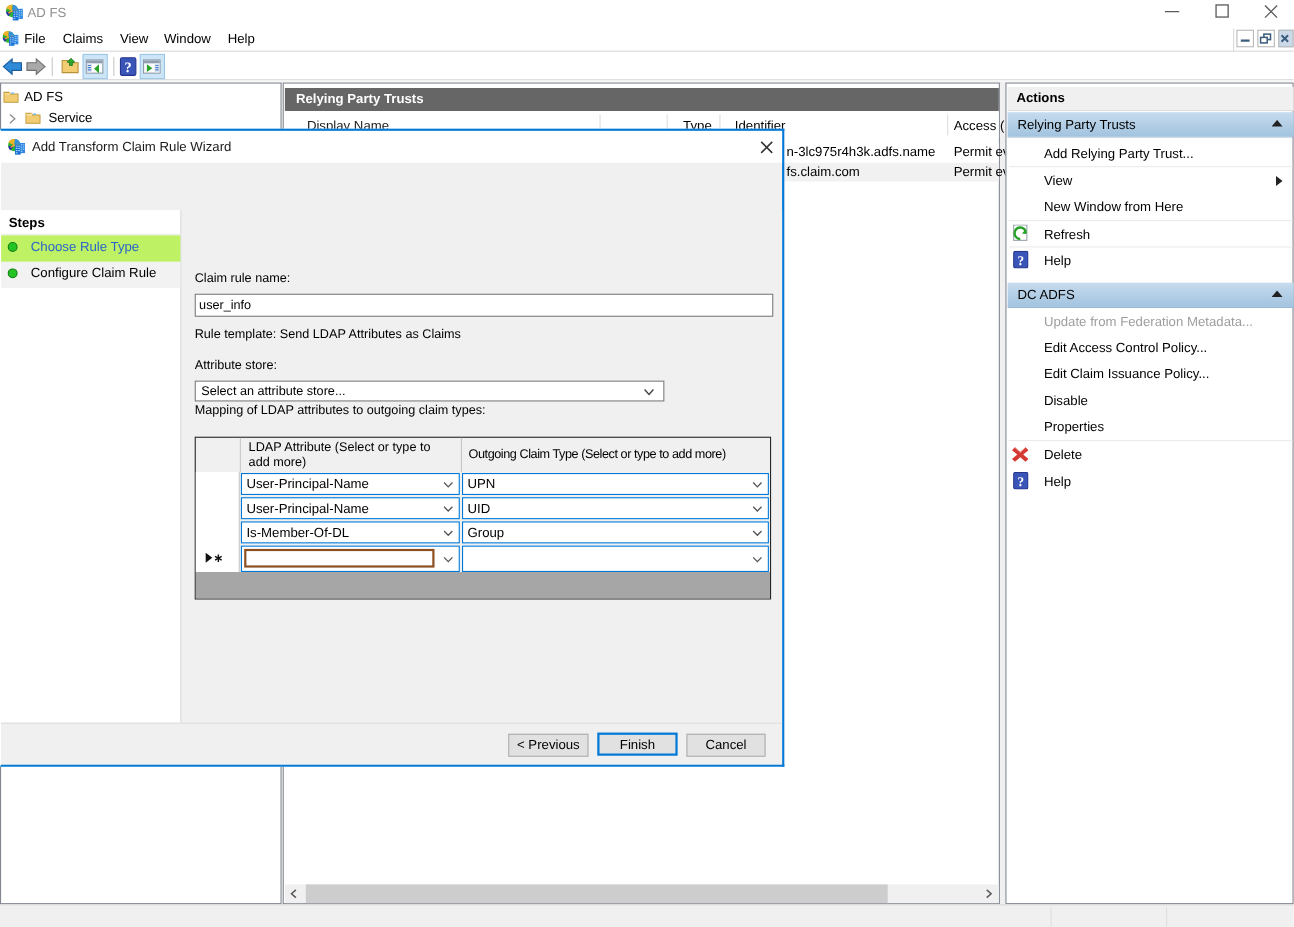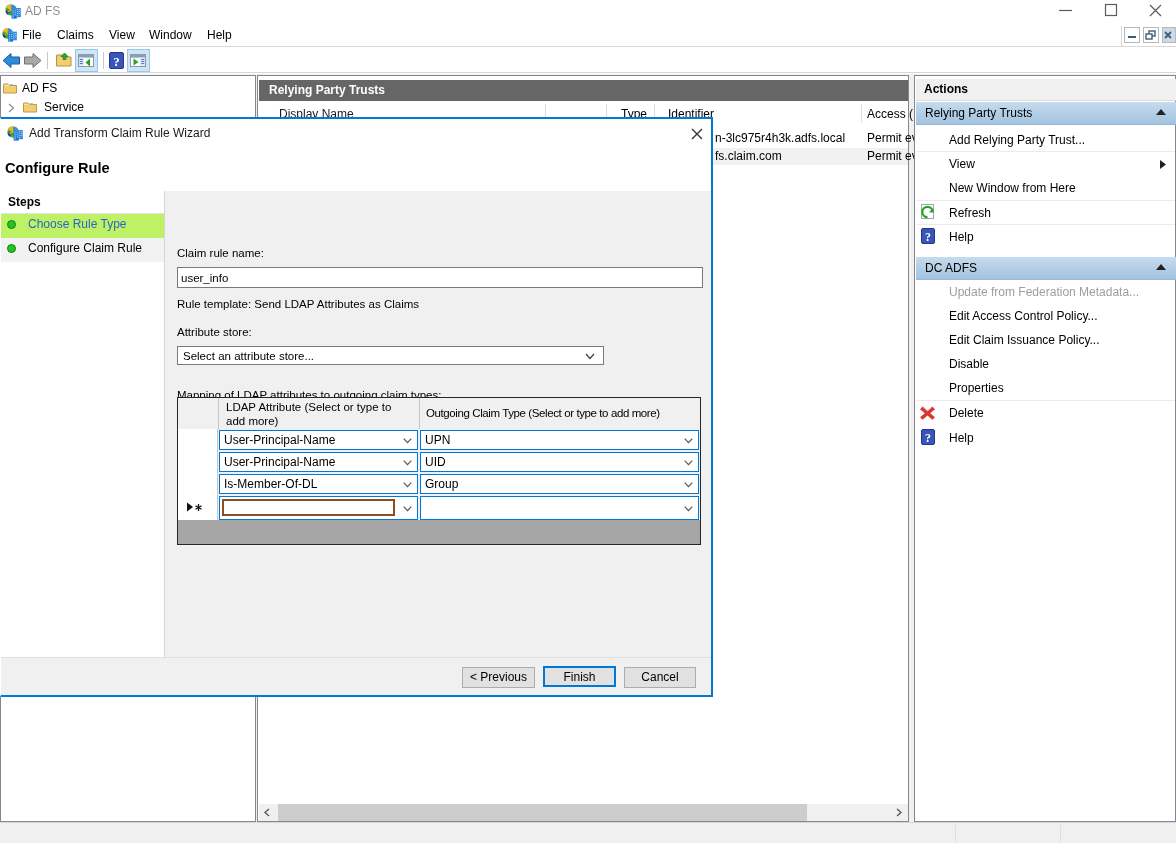--- a/index.html
+++ b/index.html
@@ -169,21 +169,21 @@
     <span class="abs" style="left:296px;top:24px;margin-left:38px;">Enabled</span>
     <span class="abs" style="left:362px;top:6px;">Type</span>
     <span class="abs" style="left:409px;top:6px;">Identifier</span>
     <span class="abs" style="left:608px;top:6px;">Access (</span>
     <div class="abs vline" style="left:286px;top:3px;height:19px;"></div>
     <div class="abs vline" style="left:347px;top:3px;height:19px;"></div>
     <div class="abs vline" style="left:395px;top:3px;height:19px;"></div>
     <div class="abs vline" style="left:602px;top:3px;height:19px;"></div>
   </div>
   <div class="abs" style="left:1px;top:54px;width:649px;height:17px;background:#fff;">
-    <span class="abs" style="left:456px;top:1px;">n-3lc975r4h3k.adfs.local</span>
+    <span class="abs" style="left:456px;top:1px;">n-3lc975r4h3k.adfs.name</span>
     <span class="abs" style="left:608px;top:1px;">Permit ev</span>
   </div>
   <div class="abs" style="left:1px;top:72px;width:649px;height:17px;background:#f1f1f1;">
     <span class="abs" style="left:456px;top:1px;">fs.claim.com</span>
     <span class="abs" style="left:608px;top:1px;">Permit ev</span>
   </div>
 
   <div class="abs" style="left:1px;top:728px;width:649px;height:17px;background:#f0f0f0;">
     <div class="abs" style="left:19px;top:0;width:529px;height:17px;background:#cdcdcd;"></div>
     <svg class="abs" style="left:2px;top:3px" width="12" height="11" viewBox="0 0 12 11">
@@ -251,23 +251,20 @@
 <div id="dialog" class="abs">
   <div class="abs" style="left:0;top:0;width:710px;height:29px;background:#fff;">
     <svg class="abs" style="left:6px;top:6px" width="16" height="16" viewBox="0 0 16 16">
         <use href="#adfs"></use>
       </svg>
     <span class="abs" style="left:28px;top:7px;color:#1a1a1a;">Add Transform Claim Rule Wizard</span>
     <svg class="abs" style="left:690px;top:9px" width="12" height="12" viewBox="0 0 12 12">
         <path d="M1 1 L11 11 M11 1 L1 11" stroke="#333" stroke-width="1.4"></path>
       </svg>
   </div>
-  <div class="abs" style="left:0;top:29px;width:710px;height:43px;background:#fff;">
-    <span class="abs" style="left:4px;top:12px;font-weight:bold;font-size:14.6px;">Configure Rule</span>
-  </div>
 
   <div class="abs" style="left:0;top:72px;width:164px;height:466px;background:#fff;border-right:1px solid #d5d5d5;">
     <span class="abs" style="left:7px;top:4px;font-weight:bold;">Steps</span>
     <div class="abs" style="left:0;top:22px;width:163px;height:1px;background:#e3e3e3;"></div>
     <div class="abs" style="left:0;top:23px;width:163px;height:24px;background:#bef264;">
       <span class="abs" style="left:6px;top:6px;width:9px;height:9px;border-radius:50%;background:#24c424;border:1px solid #118011;"></span>
       <span class="abs" style="left:27px;top:3px;color:#2a63ca;">Choose Rule Type</span>
     </div>
     <div class="abs" style="left:0;top:47px;width:163px;height:24px;background:#f2f2f2;">
       <span class="abs" style="left:6px;top:6px;width:9px;height:9px;border-radius:50%;background:#24c424;border:1px solid #118011;"></span>
@@ -278,21 +275,21 @@
   <div class="abs" style="left:165px;top:72px;width:545px;height:466px;background:#f0f0f0;font-size:11.5px;">
     <div class="abs" style="left:11px;top:56px;">Claim rule name:</div>
     <div class="abs" style="left:11px;top:76px;width:526px;height:21px;background:#fff;border:1px solid #7a7a7a;line-height:20px;padding-left:3px;">user_info</div>
     <div class="abs" style="left:11px;top:107px;">Rule template: Send LDAP Attributes as Claims</div>
     <div class="abs" style="left:11px;top:135px;">Attribute store:</div>
     <div class="abs" style="left:11px;top:155px;width:427px;height:19px;background:#fff;border:1px solid #7a7a7a;line-height:18px;padding-left:5px;">Select an attribute store...
       <svg class="abs" style="right:8px;top:6px" width="10" height="7" viewBox="0 0 10 7">
           <path d="M1 1 L5 5.5 L9 1" stroke="#444" stroke-width="1.3" fill="none"></path>
         </svg>
     </div>
-    <div class="abs" style="left:11px;top:198px;">Mapping of LDAP attributes to outgoing claim types:</div>
+    <div class="abs" style="left:11px;top:176px;">Mapping of LDAP attributes to outgoing claim types:</div>
 
     <div class="abs" style="left:11px;top:206px;width:524px;height:148px;border:1px solid #262626;background:#f0f0f0;">
 
       <div class="abs" style="left:0;top:0;width:522px;height:31px;">
         <div class="abs vline" style="left:40px;top:0;height:31px;background:#c6c6c6;"></div>
         <div class="abs vline" style="left:241px;top:0;height:31px;background:#c6c6c6;"></div>
         <div class="abs" style="left:48px;top:2px;line-height:14px;">LDAP Attribute (Select or type to<br>add more)</div>
         <div class="abs" style="left:248px;top:9px;letter-spacing:-0.4px;">Outgoing Claim Type (Select or type to add more)</div>
       </div>
       <div class="abs" style="left:0;top:31px;width:40px;height:91px;background:#fff;border-right:1px solid #c6c6c6;"></div>

